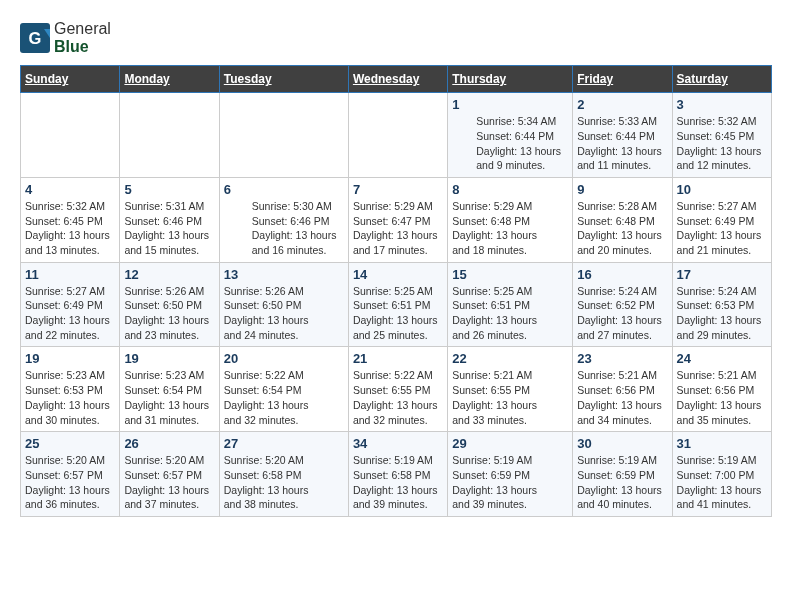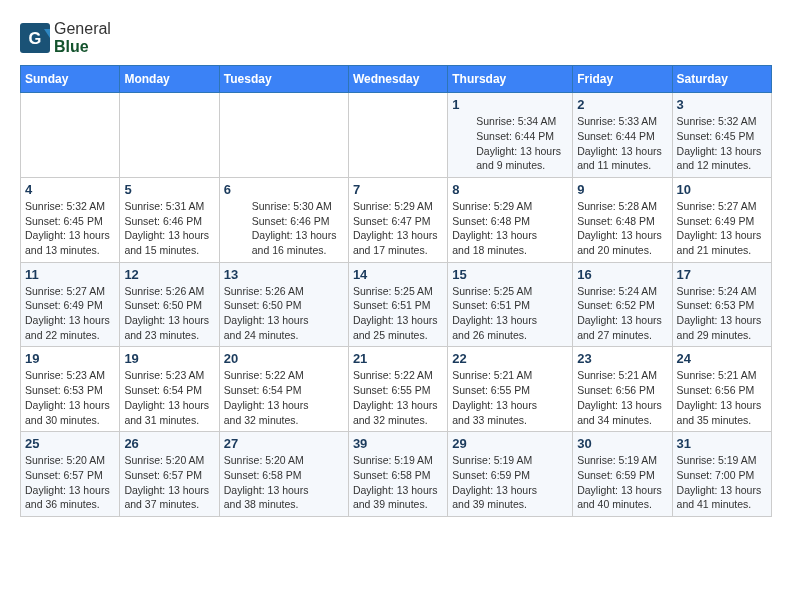--- a/index.html
+++ b/index.html
@@ -36,22 +36,23 @@
     .location-title {
       font-size: 16px;
       color: #333;
     }
     table {
       width: 100%;
       border-collapse: collapse;
       font-size: 11px;
     }
     thead tr {
-      background-color: #3b82f6;
+      background-color: #404040;
       color: #fff;
+      text-decoration: underline;
     }
     thead th {
       padding: 6px 4px;
       text-align: left;
       font-weight: bold;
       font-size: 12px;
       border: 1px solid #2e75b6;
     }
     tbody tr {
       vertical-align: top;
@@ -311,21 +312,21 @@
 and 37 minutes.</div>
         </td>
         <td>
           <div class="day-number">27</div>
           <div class="day-info" style="white-space: pre-line;">Sunrise: 5:20 AM
 Sunset: 6:58 PM
 Daylight: 13 hours
 and 38 minutes.</div>
         </td>
         <td>
-          <div class="day-number">39</div>
+          <div class="day-number">34</div>
           <div class="day-info" style="white-space: pre-line;">Sunrise: 5:19 AM
 Sunset: 6:58 PM
 Daylight: 13 hours
 and 39 minutes.</div>
         </td>
         <td>
           <div class="day-number">29</div>
           <div class="day-info" style="white-space: pre-line;">Sunrise: 5:19 AM
 Sunset: 6:59 PM
 Daylight: 13 hours

